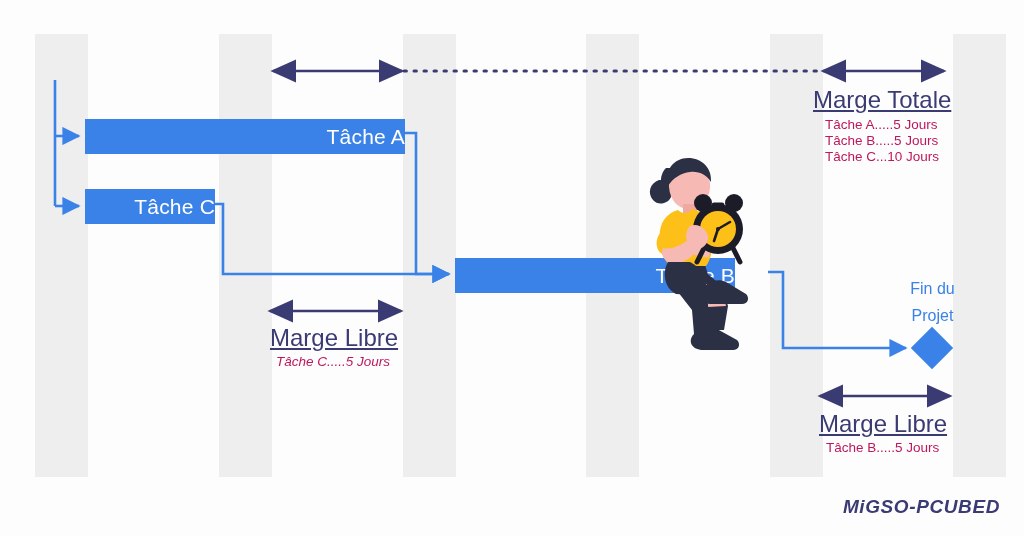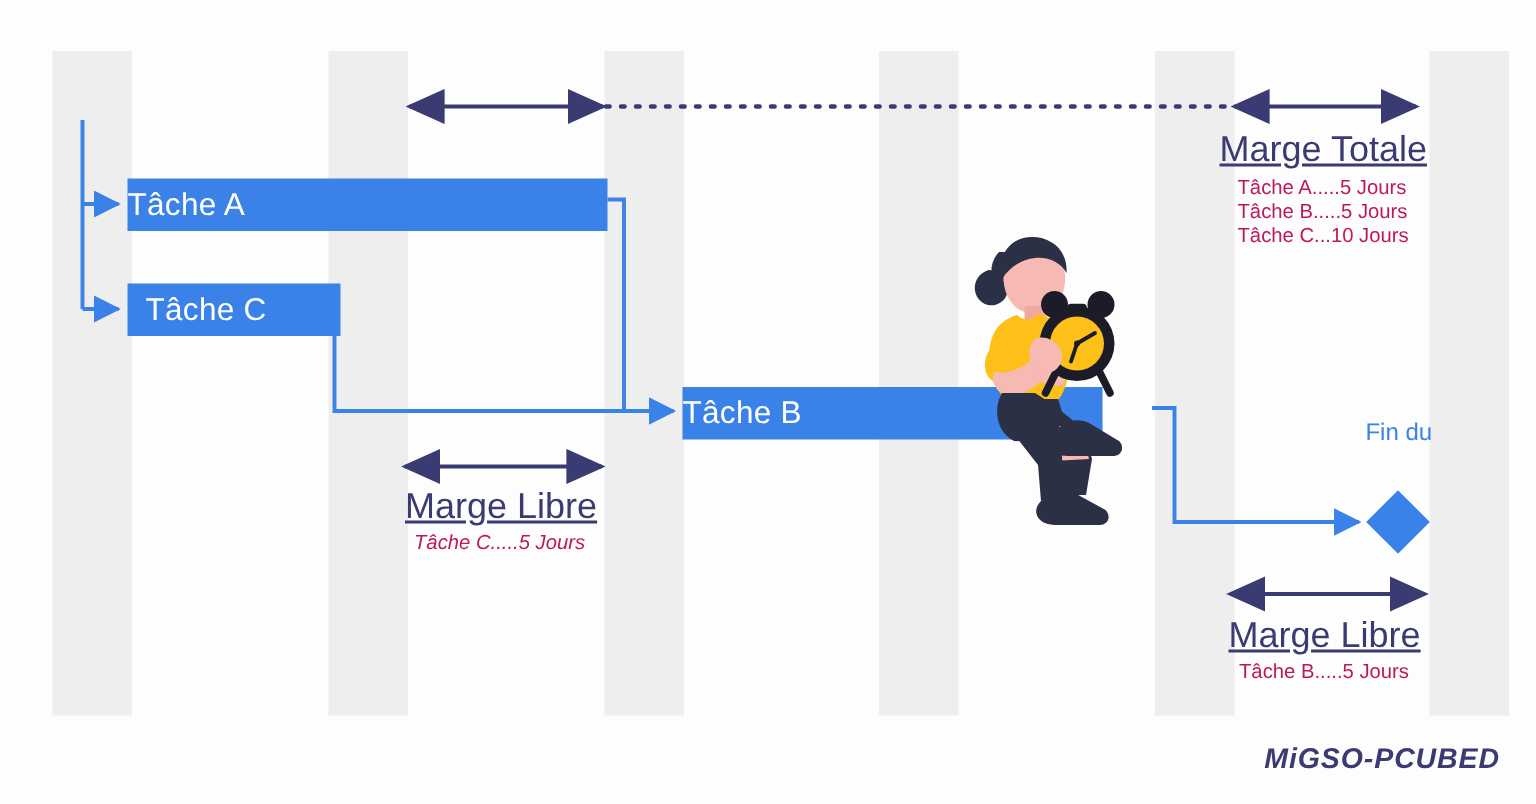--- a/index.html
+++ b/index.html
@@ -21,27 +21,27 @@
     width: 53px;
     height: 443px;
     background: #eeeeee;
   }
   .bar {
     position: absolute;
     background: #3b82e8;
     color: #ffffff;
     display: flex;
     align-items: center;
-    justify-content: flex-start;
+    justify-content: flex-end;
     font-size: 21px;
     letter-spacing: .2px;
     height: 35px;
   }
   .bar-a { left: 85px;  top: 119px; width: 320px; }
-  .bar-c { left: 85px;  top: 189px; width: 130px; padding-left: 12px; }
+  .bar-c { left: 85px;  top: 189px; width: 130px; }
   .bar-b { left: 455px; top: 258px; width: 280px; }
 
   svg.layer {
     position: absolute;
     left: 0; top: 0;
     width: 1024px;
     height: 536px;
     overflow: visible;
   }
   .txt-title {
@@ -219,17 +219,18 @@
   <div class="txt-sub" style="left:825px; top:149px;">Tâche C...10 Jours</div>
 
   <div class="txt-title" style="left:270px; top:324px;">Marge Libre</div>
   <div class="txt-sub" style="left:276px; top:354px;font-style:italic;">Tâche C.....5 Jours</div>
 
   <div class="txt-title" style="left:819px; top:410px;">Marge Libre</div>
   <div class="txt-sub" style="left:826px; top:440px;">Tâche B.....5 Jours</div>
 
   <div class="txt-blue" style="left:880px; top:275px; width:105px;">
     <div>Fin du</div>
+    <div>Projet</div>
   </div>
 
   <div class="logo">MiGSO-PCUBED</div>
 
 </div>
 
 </body></html>

